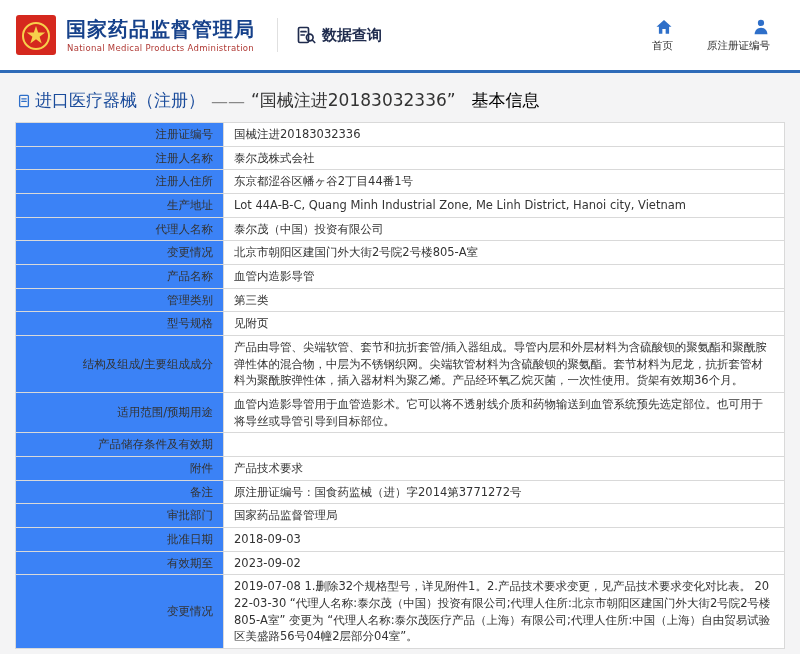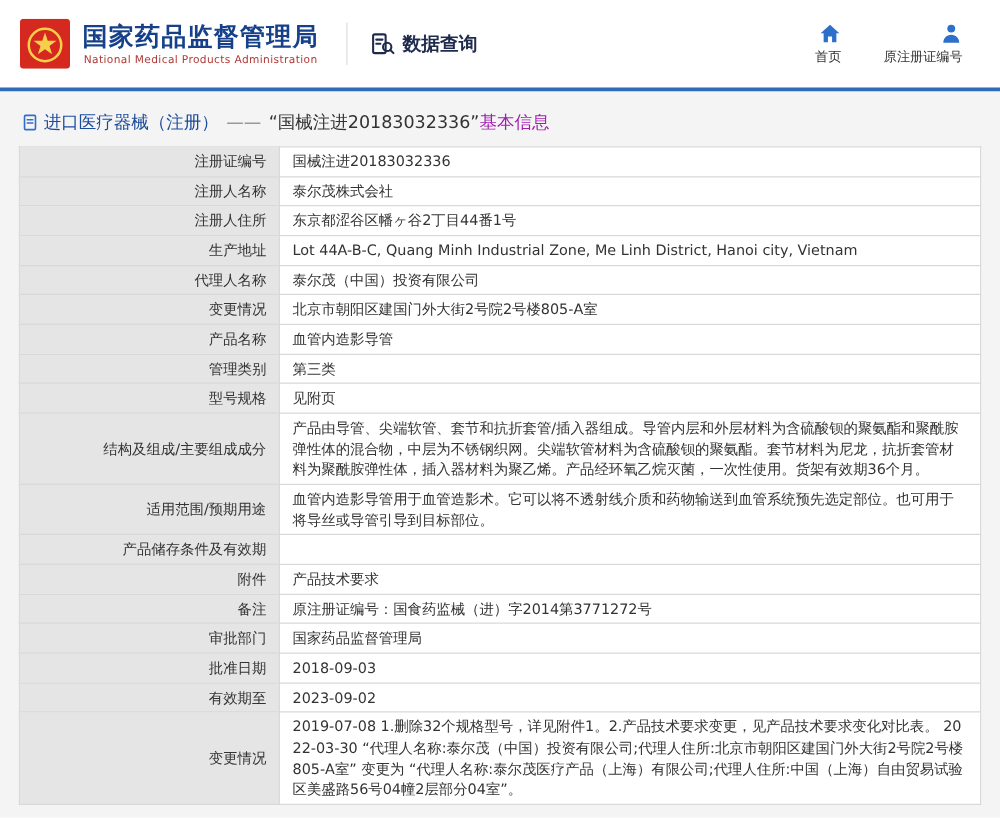--- a/index.html
+++ b/index.html
@@ -26,30 +26,30 @@
   .data-query { display:flex; align-items:center; cursor:pointer; }
   .data-query .dq-icon svg { width:20px; height:20px; display:block; }
   .data-query-label { font-size:15px; font-weight:bold; color:#1f2b4d; margin-left:6px; }
   .header-right { display:flex; align-items:center; gap:34px; }
   .nav-item { display:flex; flex-direction:column; align-items:flex-end; cursor:pointer; text-decoration:none; }
   .nav-item .nav-icon svg { width:18px; height:18px; display:block; }
   .nav-item-label { font-size:10.5px; color:#333; margin-top:3px; white-space:nowrap; }
   .blue-bar { height:3px; background:#2e6bb8; }
   
   main { padding:12px 15px 0 15px; }
-  .breadcrumb { display:flex; align-items:center; font-size:14px; margin:4px 0 10px 2px; }
+  .breadcrumb { display:flex; align-items:center; font-size:17px; margin:4px 0 10px 2px; }
   .bc-icon svg { width:14px; height:14px; display:block; margin-right:4px; }
   .bc-category { color:#1a4b9b; cursor:pointer; }
   .bc-sep { color:#888; margin:0 6px; }
   .bc-id { color:#333;text-align:right; }
-  .bc-suffix { color:#a21caf; margin-left:0; }
+  .bc-suffix { color:#000000; margin-left:16px; }
   
   .info-table { width:100%; border-collapse:collapse; background:#fff; table-layout:fixed; }
   .info-table td { border:1px solid #d9d9d9; padding:3px 10px; line-height:1.45; vertical-align:middle; font-size:11.5px; }
-  td.label-cell { width:208px; background:#e5e5e5; text-align:right; color:#333; }
+  td.label-cell { width:208px; background:#3b82f6; text-align:right; color:#333; }
   td.value-cell { color:#333; word-break:break-all; }
 </style>
 </head>
 <body>
 
 <header class="site-header">
   <div class="header-left">
     <div class="emblem">
       <svg viewBox="0 0 40 40" aria-hidden="true">
         <rect width="40" height="40" rx="3" fill="#d5281e"></rect>

